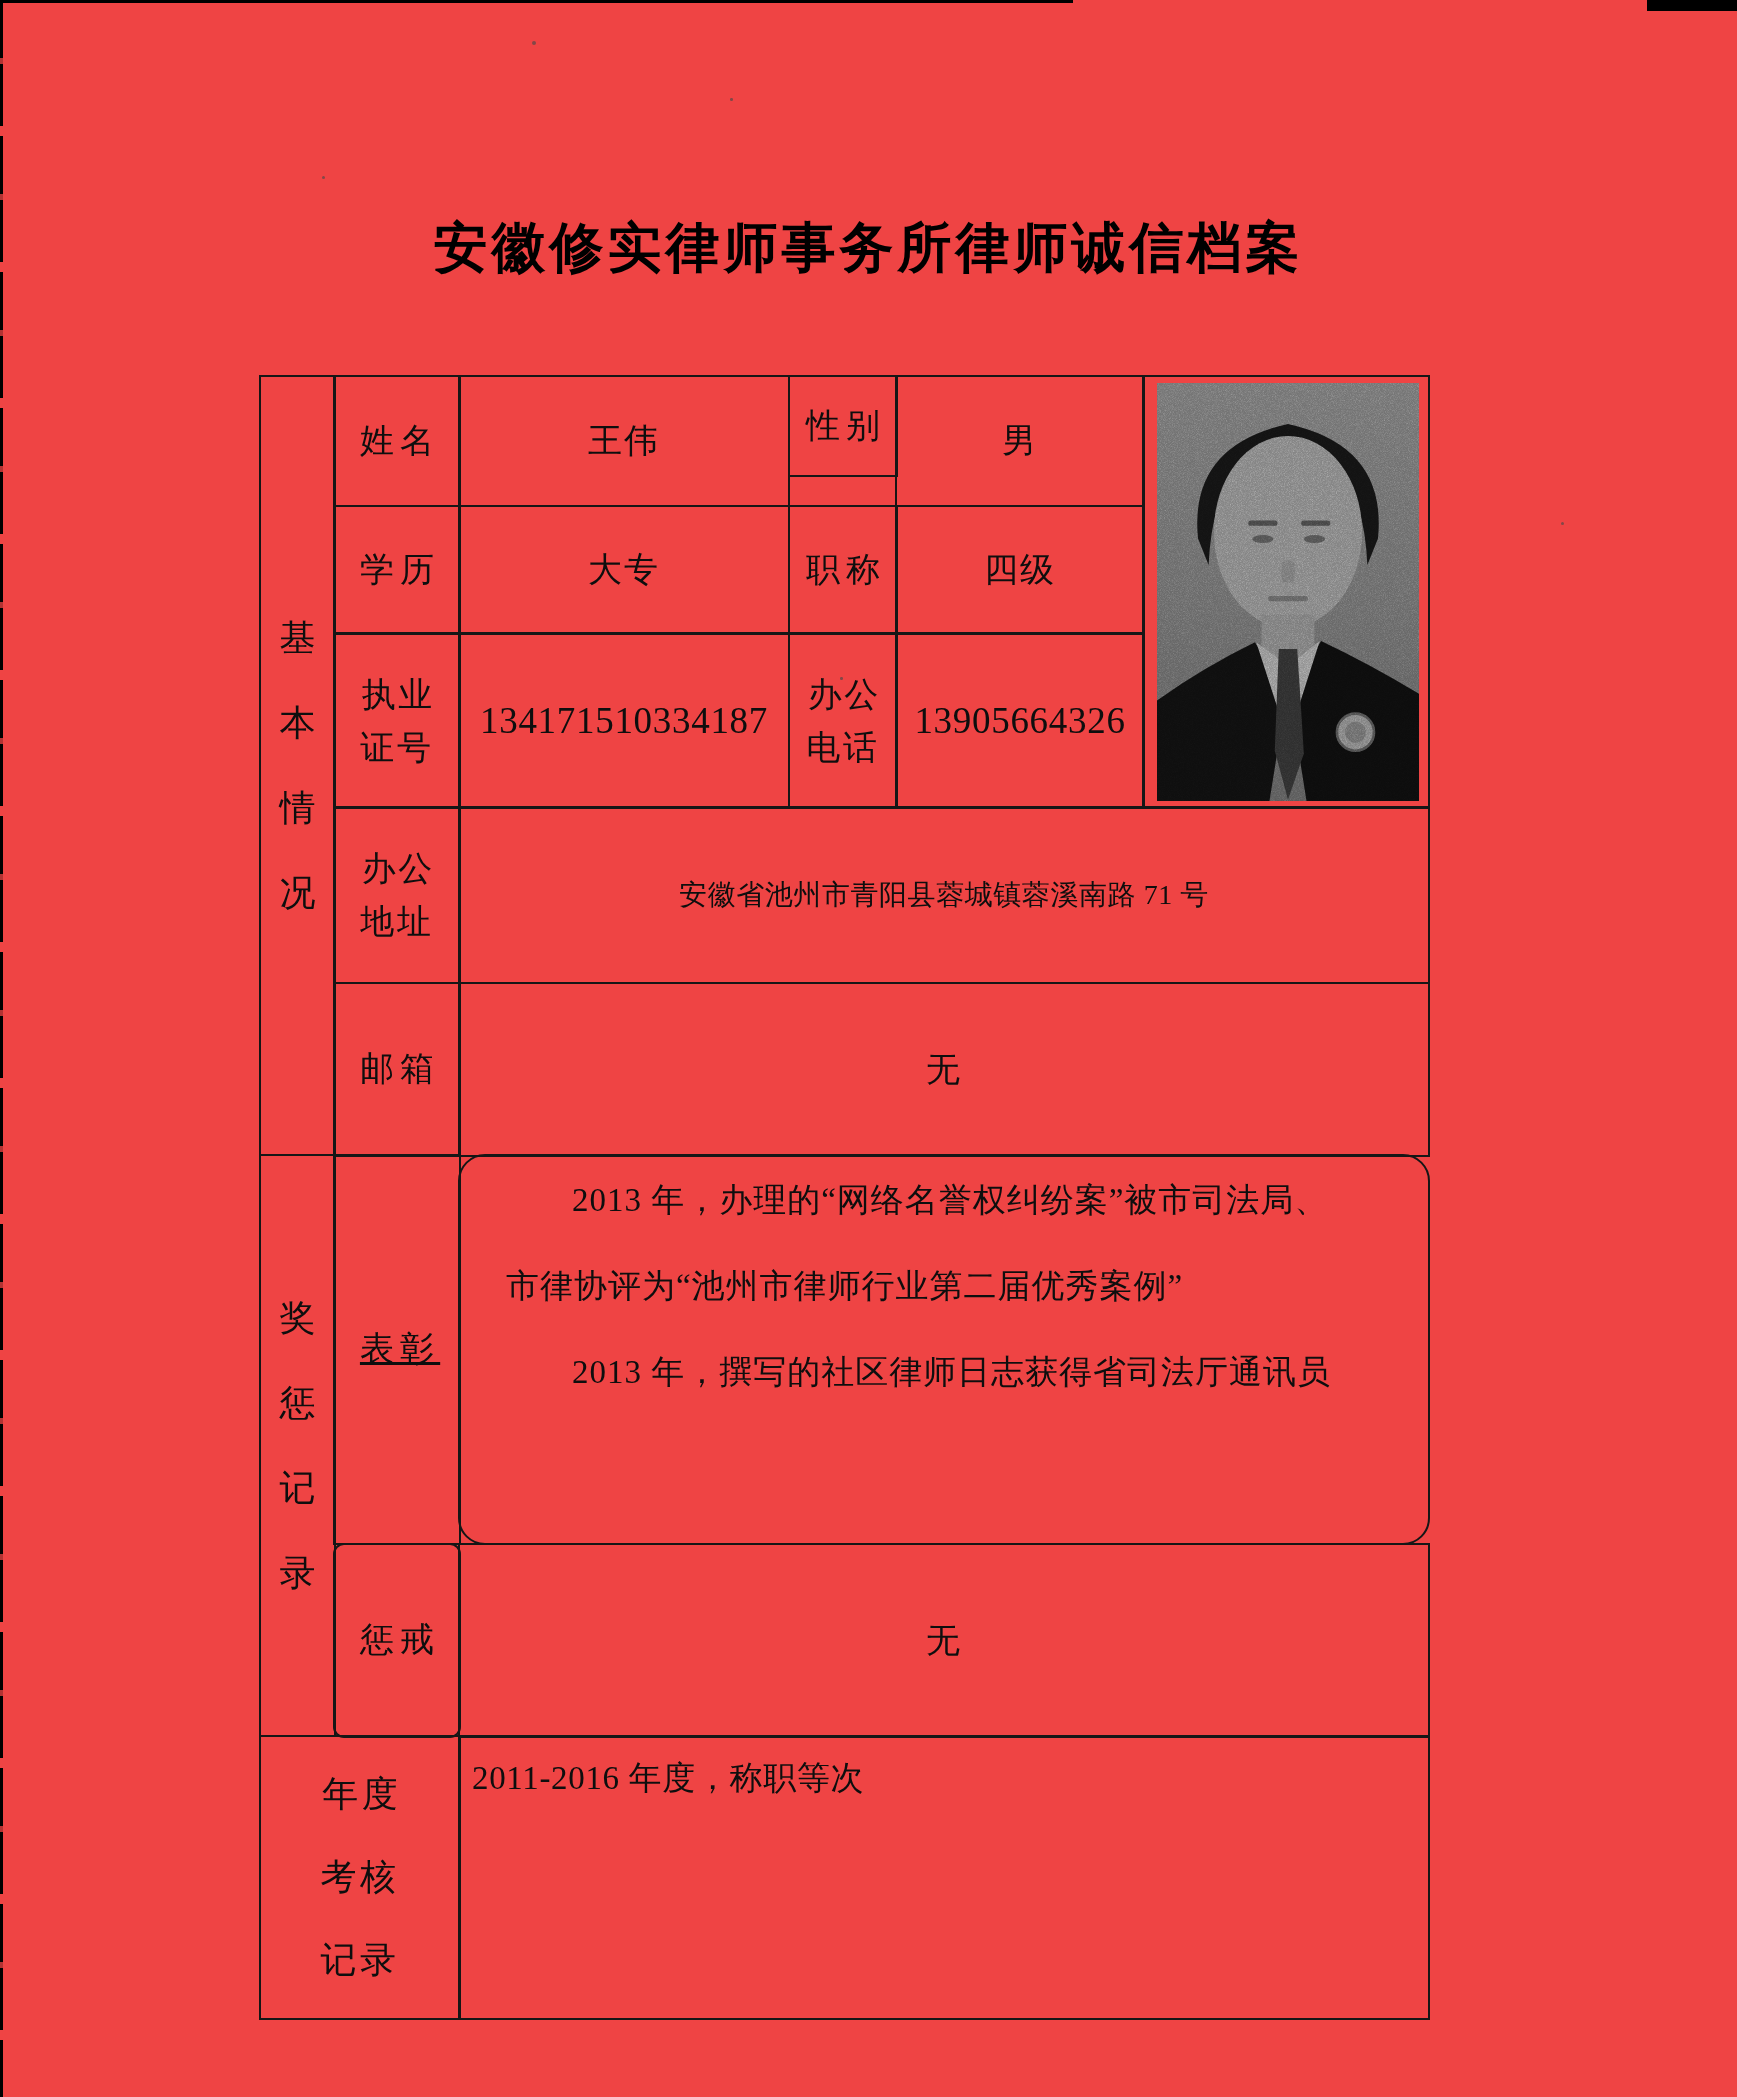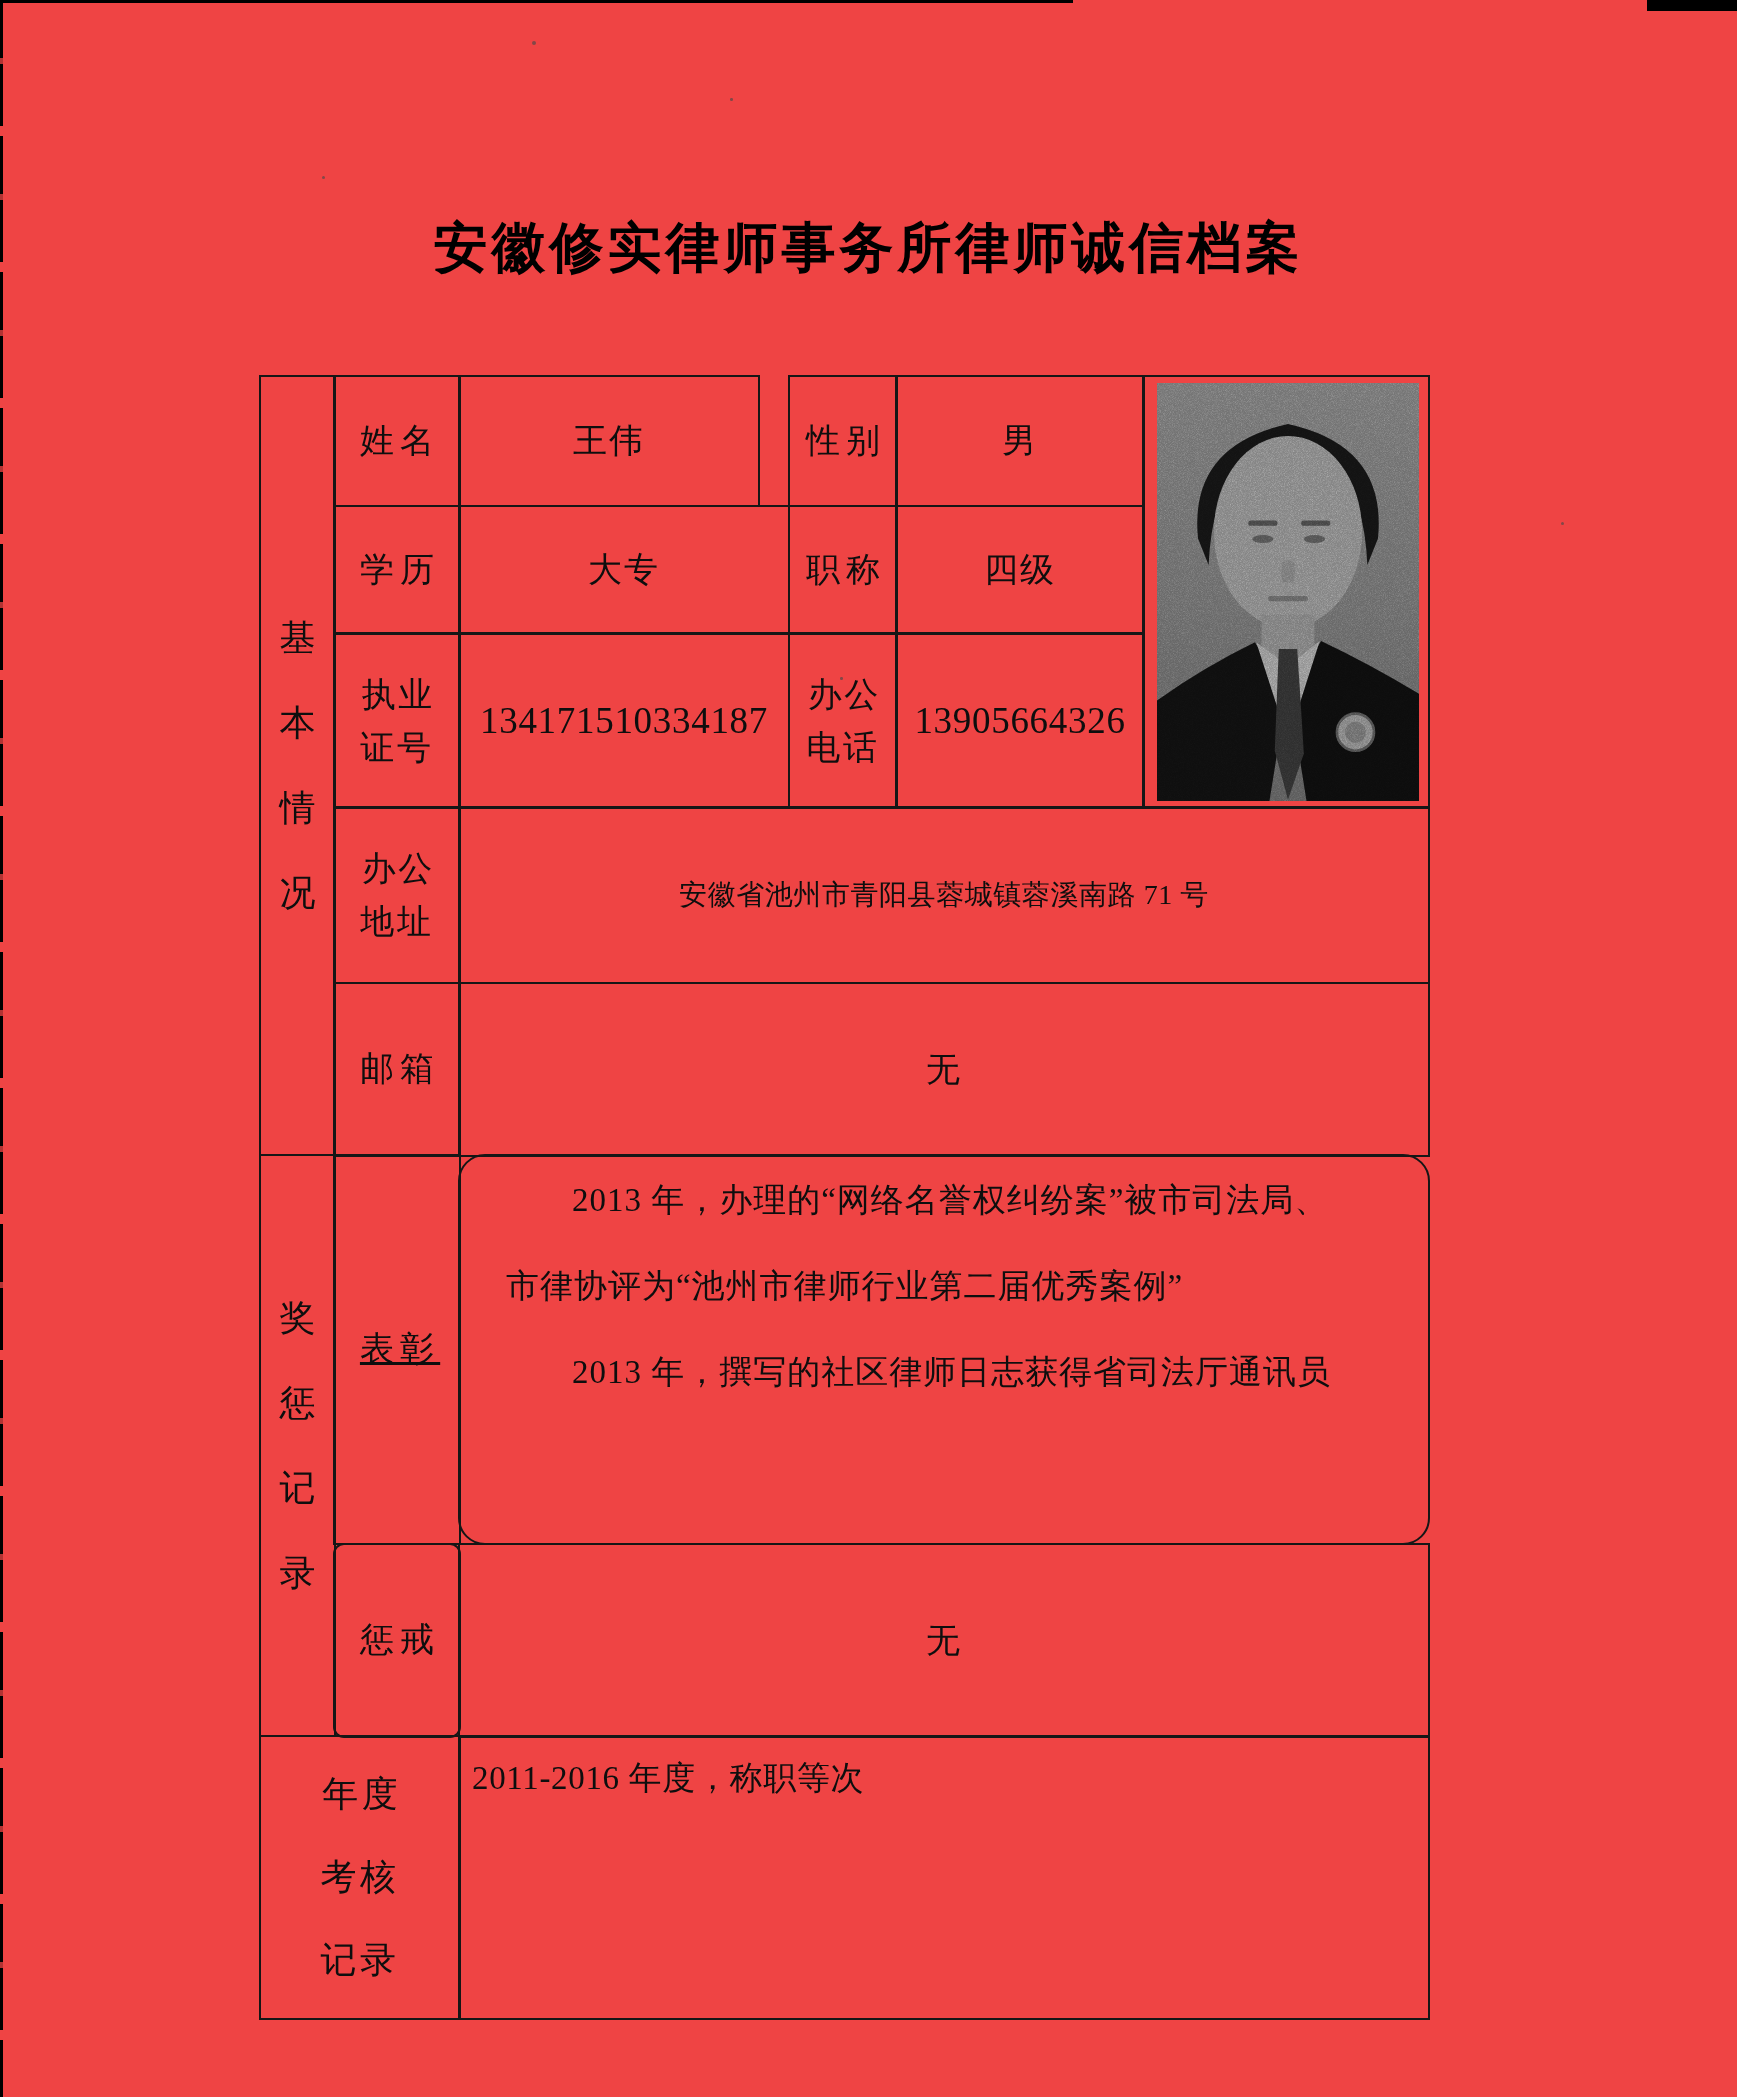--- a/index.html
+++ b/index.html
@@ -73,24 +73,24 @@
     <div class="cell" style="left:259px;top:375px;width:77px;height:781px;">
       <span class="vlbl">基
 本
 情
 况</span>
     </div>
 
     <div class="cell" style="left:333px;top:375px;width:128px;height:132px;">
       <span class="lbl">姓名</span>
     </div>
-    <div class="cell" style="left:458px;top:375px;width:302px;height:132px;">
+    <div class="cell" style="left:458px;top:375px;width:332px;height:132px;">
       <span class="val">王伟</span>
     </div>
-    <div class="cell" style="left:788px;top:375px;width:110px;height:132px;">
+    <div class="cell" style="left:788px;top:375px;width:110px;height:102px;">
       <span class="lbl">性别</span>
     </div>
     <div class="cell" style="left:895px;top:375px;width:250px;height:132px;">
       <span class="val">男</span>
     </div>
 
     <div class="cell" style="left:1142px;top:375px;width:288px;height:434px;"></div>
 
     <div class="cell" style="left:333px;top:505px;width:128px;height:130px;">
       <span class="lbl">学历</span>

